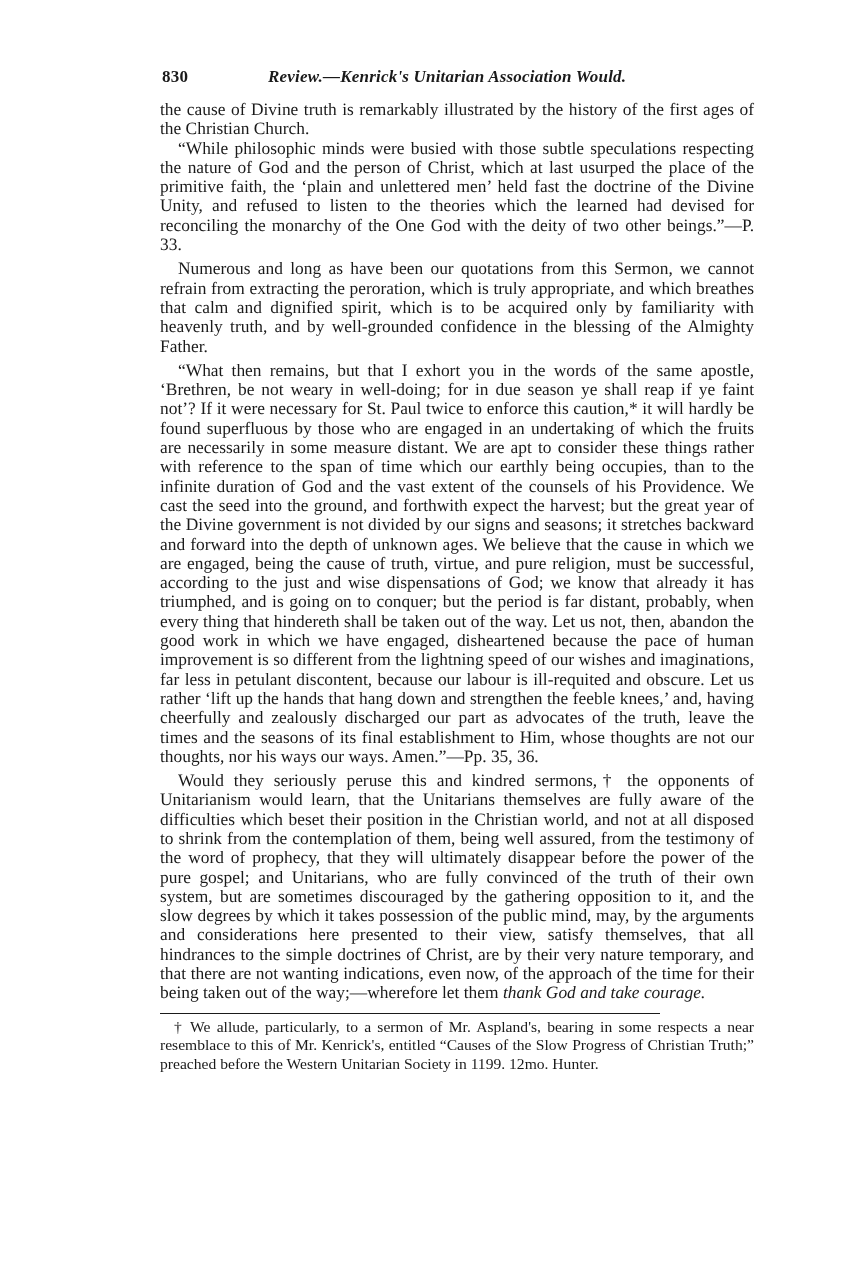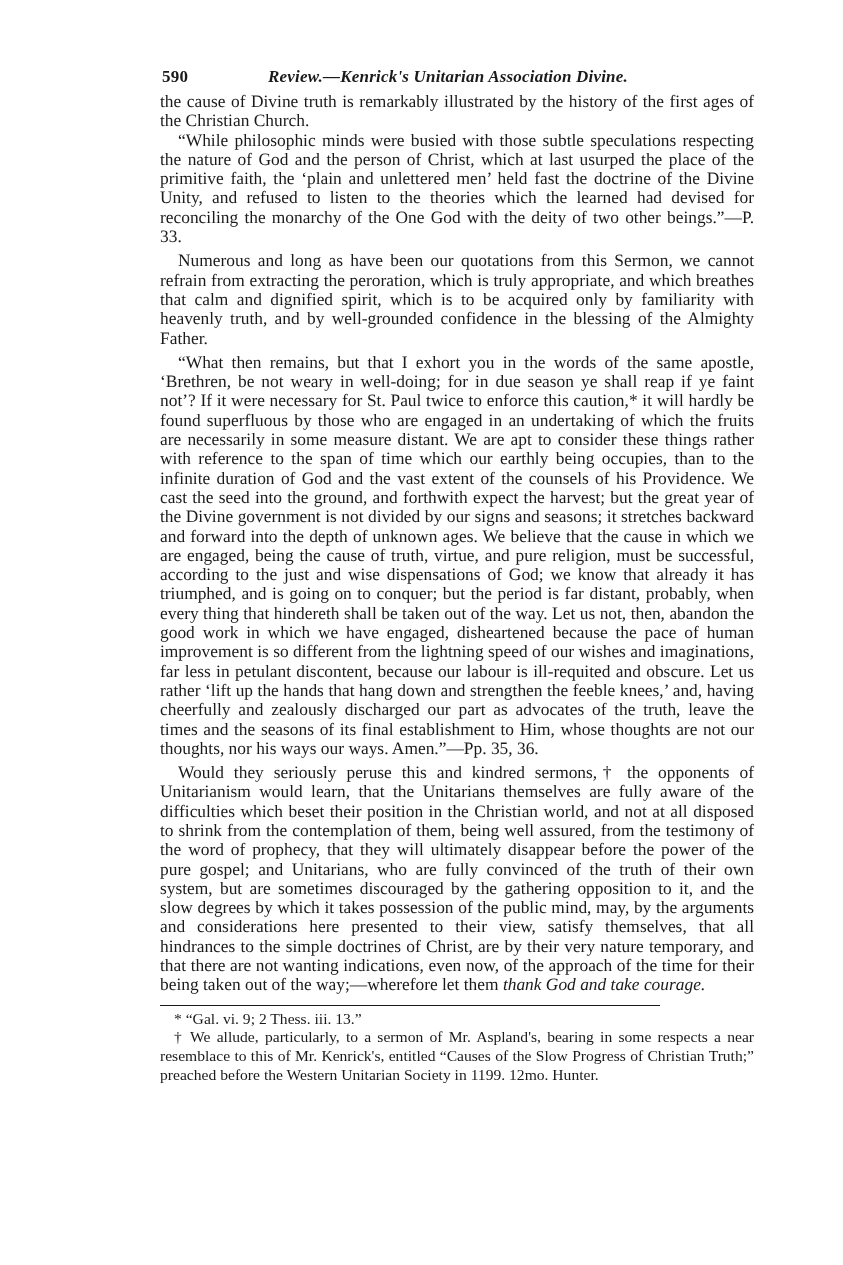--- a/index.html
+++ b/index.html
@@ -36,20 +36,21 @@
   }
   .running-title {
     position: absolute;
     left: 108px;
     top: 0;
     font-style: italic;
     font-weight: bold;
     letter-spacing: 0.2px;
   }
   .body-text {
+    margin-top: 8px;
     font-size: 17.4px;
     line-height: 19.3px;
     text-align: justify;
     text-rendering: geometricPrecision;
   }
   .body-text p {
     margin: 0;
   }
   .para-indent {
     text-indent: 18px;
@@ -82,32 +83,31 @@
   .fn-indent {
     text-indent: 14px;
   }
 </style>
 </head>
 <body>
 
 <div class="page">
 
   <div class="running-head">
-    <span class="page-number">590</span>
-    <span class="running-title">Review.—Kenrick's Unitarian Association Divine.</span>
+    <span class="page-number">830</span>
+    <span class="running-title">Review.—Kenrick's Unitarian Association Would.</span>
   </div>
 
   <div class="body-text">
     <p>the cause of Divine truth is remarkably illustrated by the history of the first ages of the Christian Church.</p>
     <p class="quote-para">“While philosophic minds were busied with those subtle speculations respecting the nature of God and the person of Christ, which at last usurped the place of the primitive faith, the ‘plain and unlettered men’ held fast the doctrine of the Divine Unity, and refused to listen to the theories which the learned had devised for reconciling the monarchy of the One God with the deity of two other beings.”—P. 33.</p>
     <p class="para-indent para-gap">Numerous and long as have been our quotations from this Sermon, we cannot refrain from extracting the peroration, which is truly appropriate, and which breathes that calm and dignified spirit, which is to be acquired only by familiarity with heavenly truth, and by well-grounded confidence in the blessing of the Almighty Father.</p>
     <p class="quote-para para-gap">“What then remains, but that I exhort you in the words of the same apostle, ‘Brethren, be not weary in well-doing; for in due season ye shall reap if ye faint not’? If it were necessary for St. Paul twice to enforce this caution,* it will hardly be found superfluous by those who are engaged in an undertaking of which the fruits are necessarily in some measure distant. We are apt to consider these things rather with reference to the span of time which our earthly being occupies, than to the infinite duration of God and the vast extent of the counsels of his Providence. We cast the seed into the ground, and forthwith expect the harvest; but the great year of the Divine government is not divided by our signs and seasons; it stretches backward and forward into the depth of unknown ages. We believe that the cause in which we are engaged, being the cause of truth, virtue, and pure religion, must be successful, according to the just and wise dispensations of God; we know that already it has triumphed, and is going on to conquer; but the period is far distant, probably, when every thing that hindereth shall be taken out of the way. Let us not, then, abandon the good work in which we have engaged, disheartened because the pace of human improvement is so different from the lightning speed of our wishes and imaginations, far less in petulant discontent, because our labour is ill-requited and obscure. Let us rather ‘lift up the hands that hang down and strengthen the feeble knees,’ and, having cheerfully and zealously discharged our part as advocates of the truth, leave the times and the seasons of its final establishment to Him, whose thoughts are not our thoughts, nor his ways our ways. Amen.”—Pp. 35, 36.</p>
     <p class="para-indent para-gap"><span>Would they seriously peruse this and kindred sermons,† the opponents of Unitarianism would learn, that the Unitarians themselves are fully aware of the difficulties which beset their position in the Christian world, and not at all disposed to shrink from the contemplation of them, being well assured, from the testimony of the word of prophecy, that they will ultimately disappear before the power of the pure gospel; and Unitarians, who are fully convinced of the truth of their own system, but are sometimes discouraged by the gathering opposition to it, and the slow degrees by which it takes possession of the public mind, may, by the arguments and considerations here presented to their view, satisfy themselves, that all hindrances to the simple doctrines of Christ, are by their very nature temporary, and that there are not wanting indications, even now, of the approach of the time for their being taken out of the way;—wherefore let them </span><span class="ital">thank God and take courage.</span></p>
   </div>
 
   <div class="footnote-rule"></div>
 
   <div class="footnotes">
-    <p class="fn-indent"><span>*</span> <span>“Gal. vi. 9; 2 Thess. iii. 13.”</span></p>
     <p class="fn-indent"><span>†</span> <span>We allude, particularly, to a sermon of Mr. Aspland's, bearing in some respects a near resemblace to this of Mr. Kenrick's, entitled “Causes of the Slow Progress of Christian Truth;” preached before the Western Unitarian Society in 1199. 12mo. Hunter.</span></p>
   </div>
 
 </div>
 
 </body></html>

